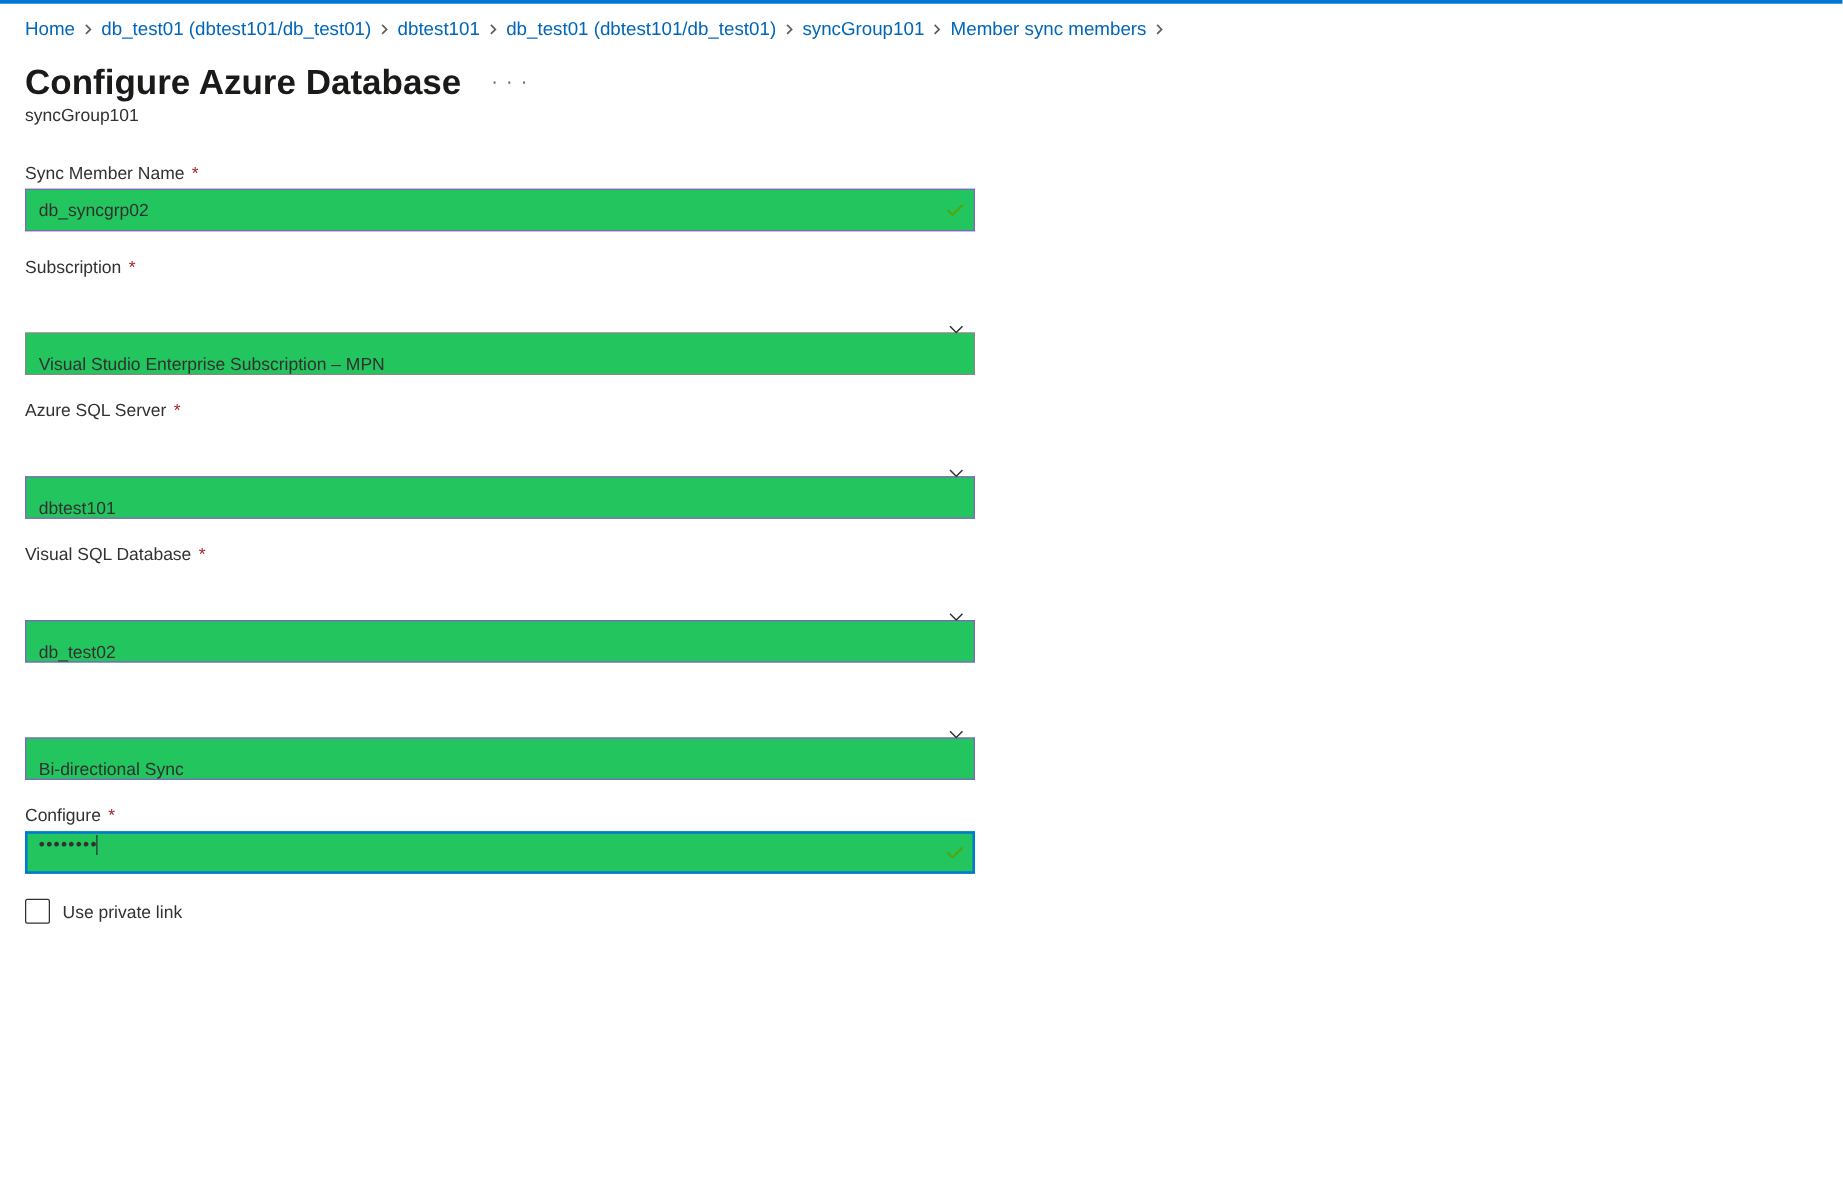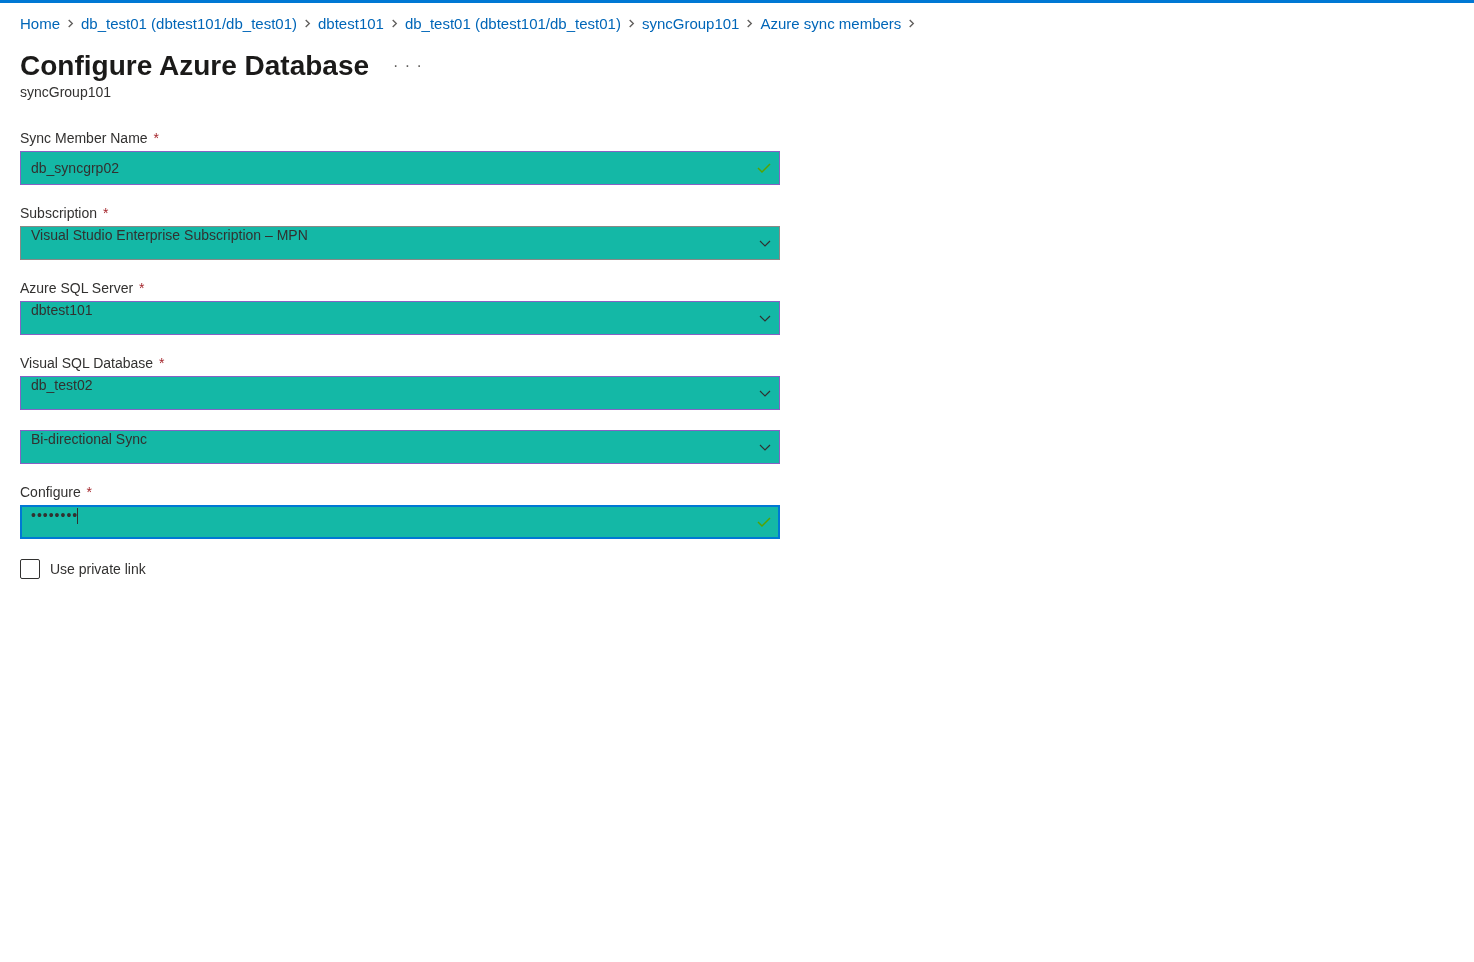--- a/index.html
+++ b/index.html
@@ -80,36 +80,37 @@
       align-items: center;
     }
     .text-input,
     .select-display {
       width: 100%;
       height: 34px;
       border: 1px solid #8a8886;
       padding: 0 36px 0 10px;
       font-size: 14px;
       font-family: inherit;
-      background: #14b8a6;
+      background: #22c55e;
       color: #323130;
       outline: none;
     }
     .text-input.purple,
     .select-display.purple {
       border-color: #8661c5;
     }
     .text-input.focused {
       border: 2px solid #0078d4;
       padding: 0 35px 0 9px;
     }
     .select-display {
       display: flex;
-      align-items: flex-start;
+      align-items: flex-end;
       cursor: pointer;
+      margin-top: 40px;
     }
     .icon-right {
       position: absolute;
       right: 8px;
       top: 50%;
       transform: translateY(-50%);
       pointer-events: none;
       display: flex;
       align-items: center;
     }
@@ -176,21 +177,21 @@
       <svg width="9" height="9" viewBox="0 0 10 10">
           <path d="M3 1 L7 5 L3 9" fill="none" stroke="#605e5c" stroke-width="1.5"></path>
         </svg>
     </span>
     <a>syncGroup101</a>
     <span class="chevron">
       <svg width="9" height="9" viewBox="0 0 10 10">
           <path d="M3 1 L7 5 L3 9" fill="none" stroke="#605e5c" stroke-width="1.5"></path>
         </svg>
     </span>
-    <a>Azure sync members</a>
+    <a>Member sync members</a>
     <span class="chevron">
       <svg width="9" height="9" viewBox="0 0 10 10">
           <path d="M3 1 L7 5 L3 9" fill="none" stroke="#605e5c" stroke-width="1.5"></path>
         </svg>
     </span>
   </nav>
 
   <div class="title-row">
     <h1>Configure Azure Database</h1>
     <span class="ellipsis">· · ·</span>

